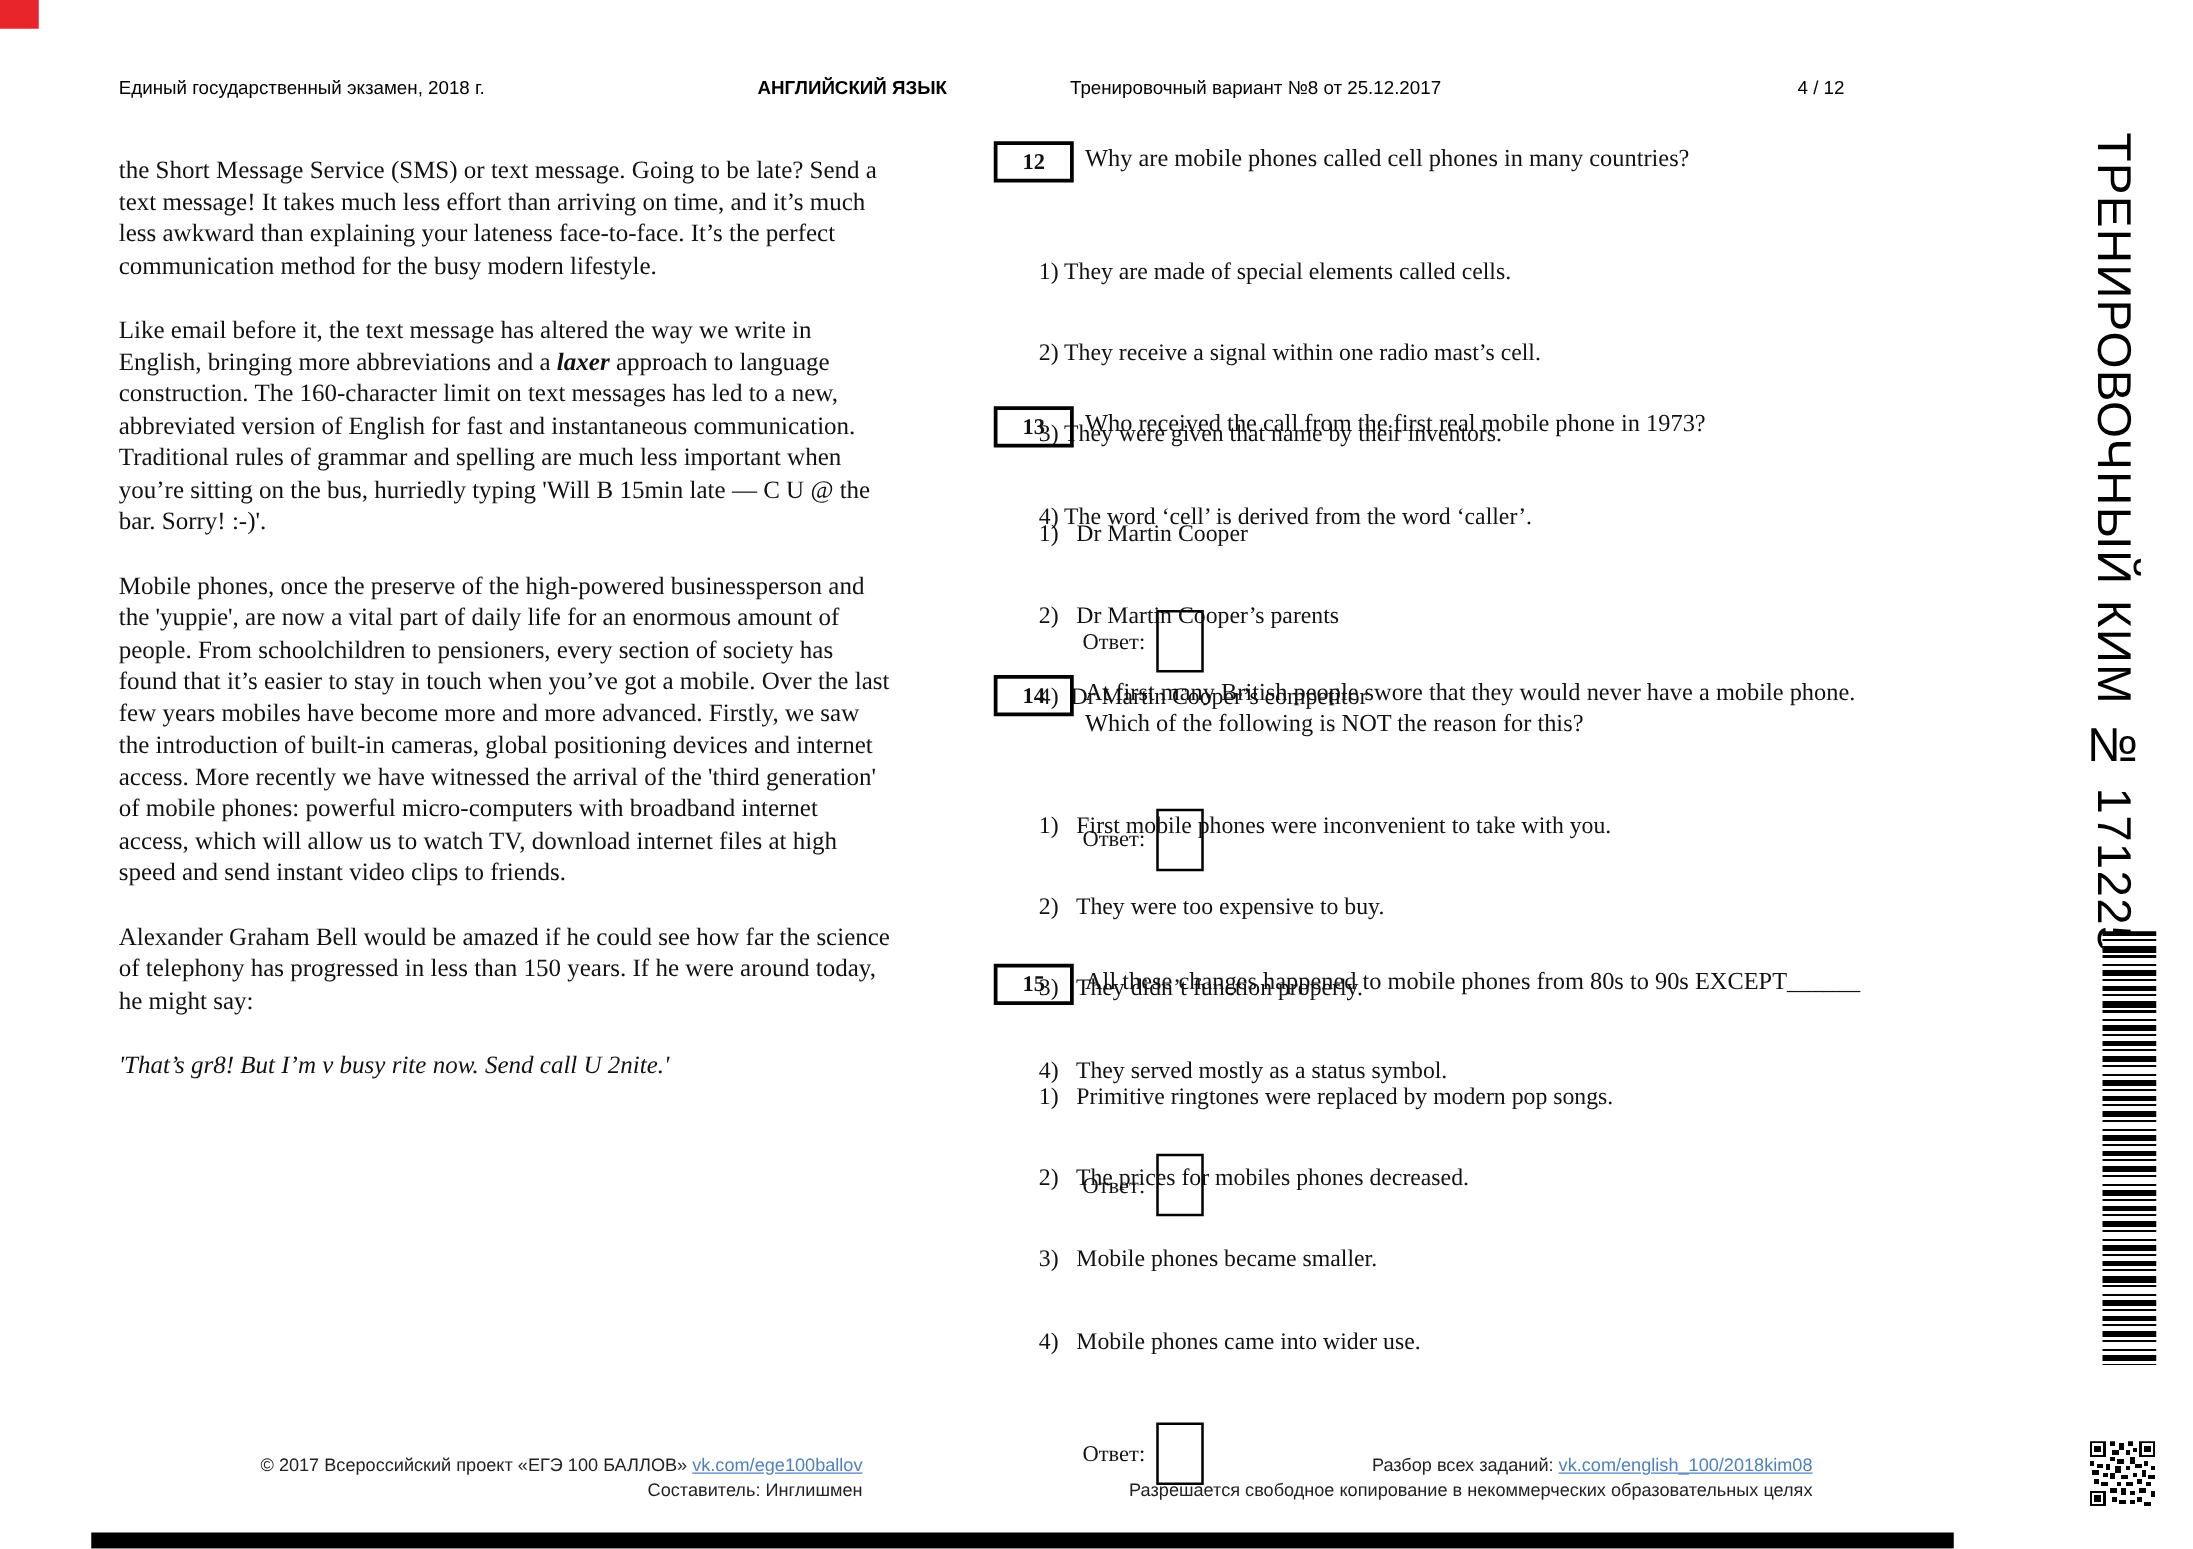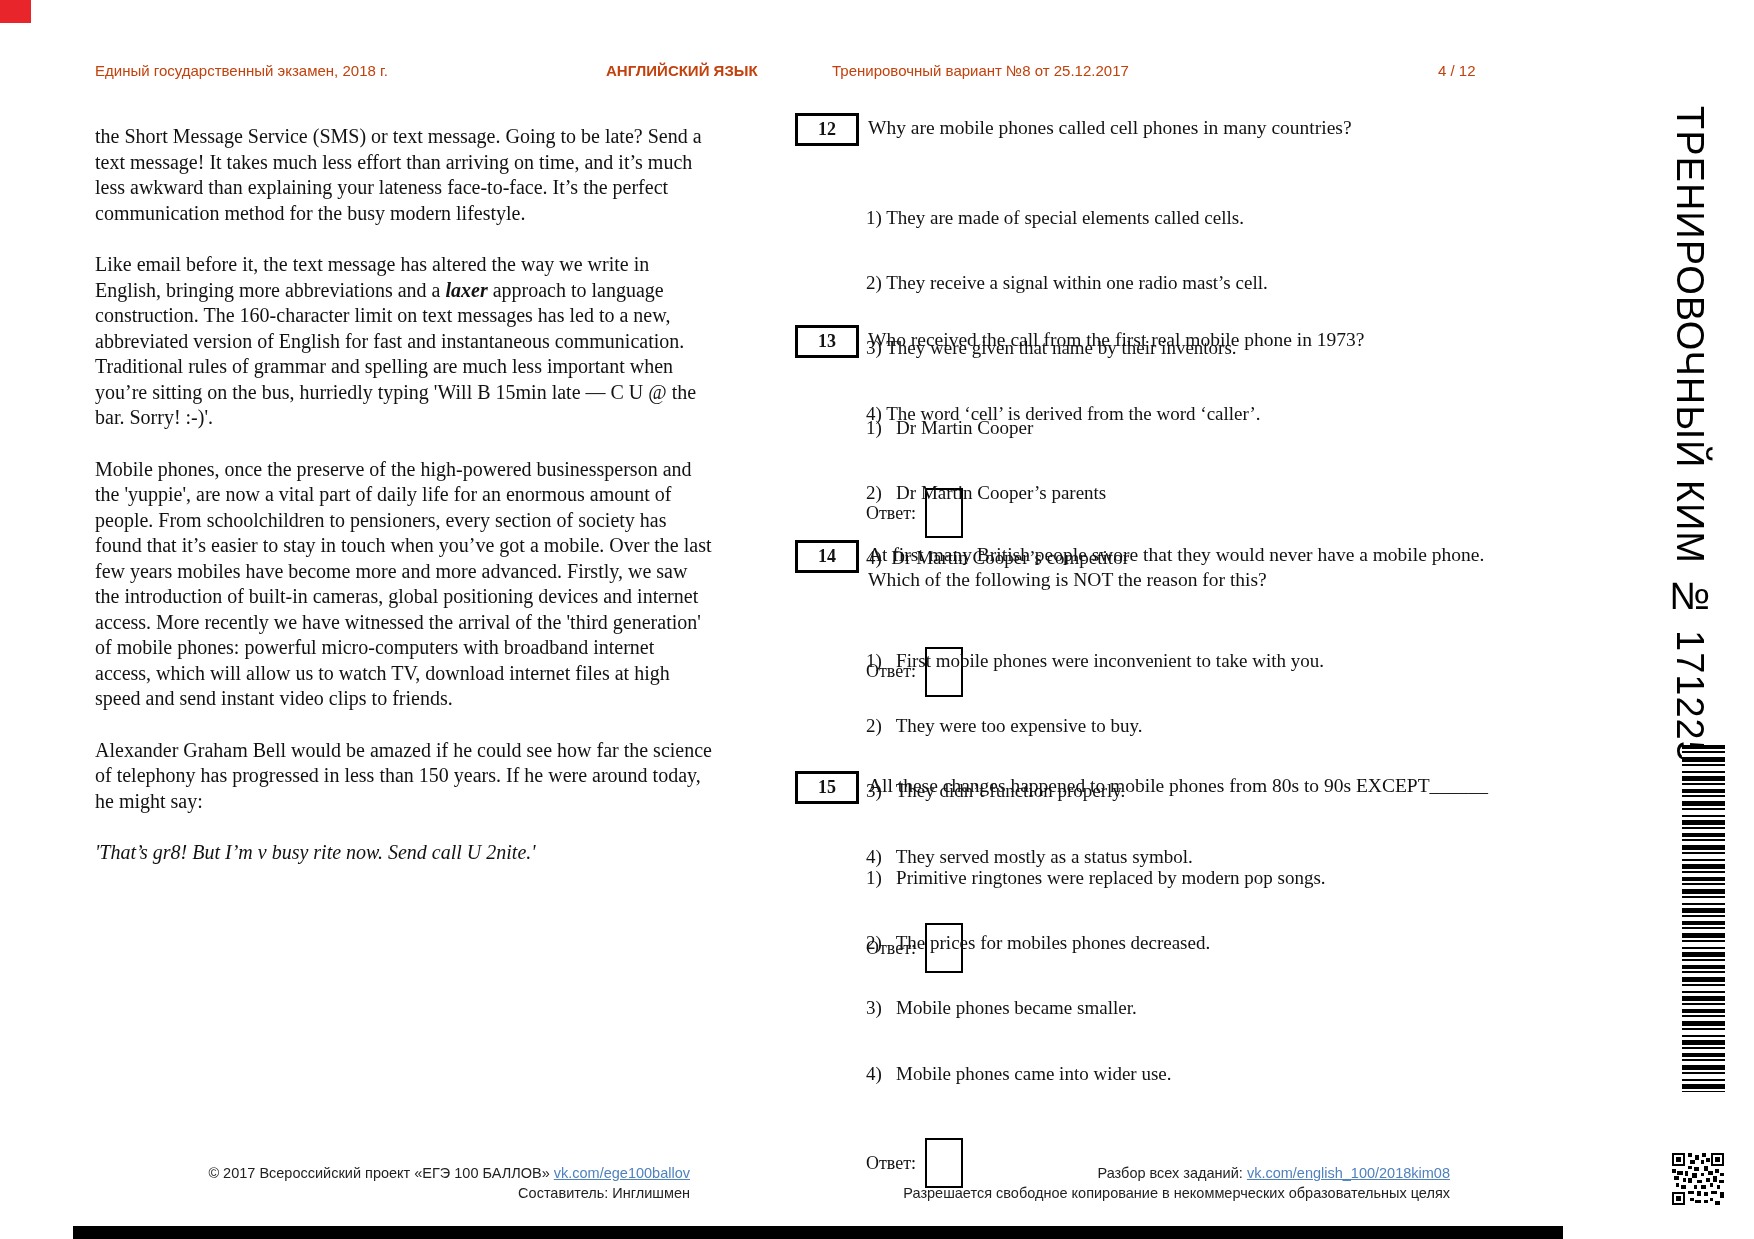--- a/index.html
+++ b/index.html
@@ -7,41 +7,41 @@
     position:relative;
     width:1754px;height:1239px;
     background:#fff;
     color:#121212;
     font-family:"Liberation Serif", serif;
     overflow:hidden;
   }
   
   .corner-marker{position:absolute;left:0;top:0;width:31px;height:23px;background:#e8252b;}
   
-  .hdr{position:absolute;top:62px;font-family:"Liberation Sans", sans-serif;font-size:15px;color:#c2410c;white-space:nowrap;}
+  .hdr{position:absolute;top:62px;font-family:"Liberation Sans", sans-serif;font-size:15px;color:#000000;white-space:nowrap;}
   .hdr-left{left:95px;}
   .hdr-center{left:606px;font-weight:600;}
-  .hdr-right{left:832px;}
+  .hdr-right{left:856px;}
   .hdr-page{left:1438px;}
   
   .passage{position:absolute;left:95px;top:112px;width:618px;font-size:20px;line-height:25.5px;}
   .passage p{margin:12px 0 26px 0;}
   .passage .italic{font-style:italic;}
   .p2-bold{font-weight:bold;font-style:italic;}
   
   .right-col{position:absolute;left:795px;top:112px;width:715px;}
   .question{position:absolute;left:0;width:715px;}
   .q-row{display:flex;align-items:flex-start;}
   .q-num-box{
     width:58px;height:27px;border:3px solid #000;flex:none;
     display:flex;align-items:center;justify-content:center;
     font-weight:bold;font-size:18px;margin-top:-2px;
   }
   .q-text{margin-left:9px;font-size:19.5px;line-height:25px;width:644px;white-space:pre-wrap;}
-  .q-options{margin-left:71px;font-size:19px;line-height:21.8px;white-space:pre-wrap;}
+  .q-options{margin-left:36px;font-size:19px;line-height:21.8px;white-space:pre-wrap;}
   .q-answer{margin-left:71px;display:flex;align-items:center;gap:9px;font-size:18px;}
   .answer-box{width:34px;height:46px;border:2px solid #000;flex:none;background:#fff;}
   
   .kim-label{
     position:absolute;left:1668px;top:106px;
     writing-mode:vertical-rl;
     font-family:"Liberation Sans", sans-serif;
     font-size:38px;letter-spacing:1px;color:#000;white-space:nowrap;
   }
   .barcode{

